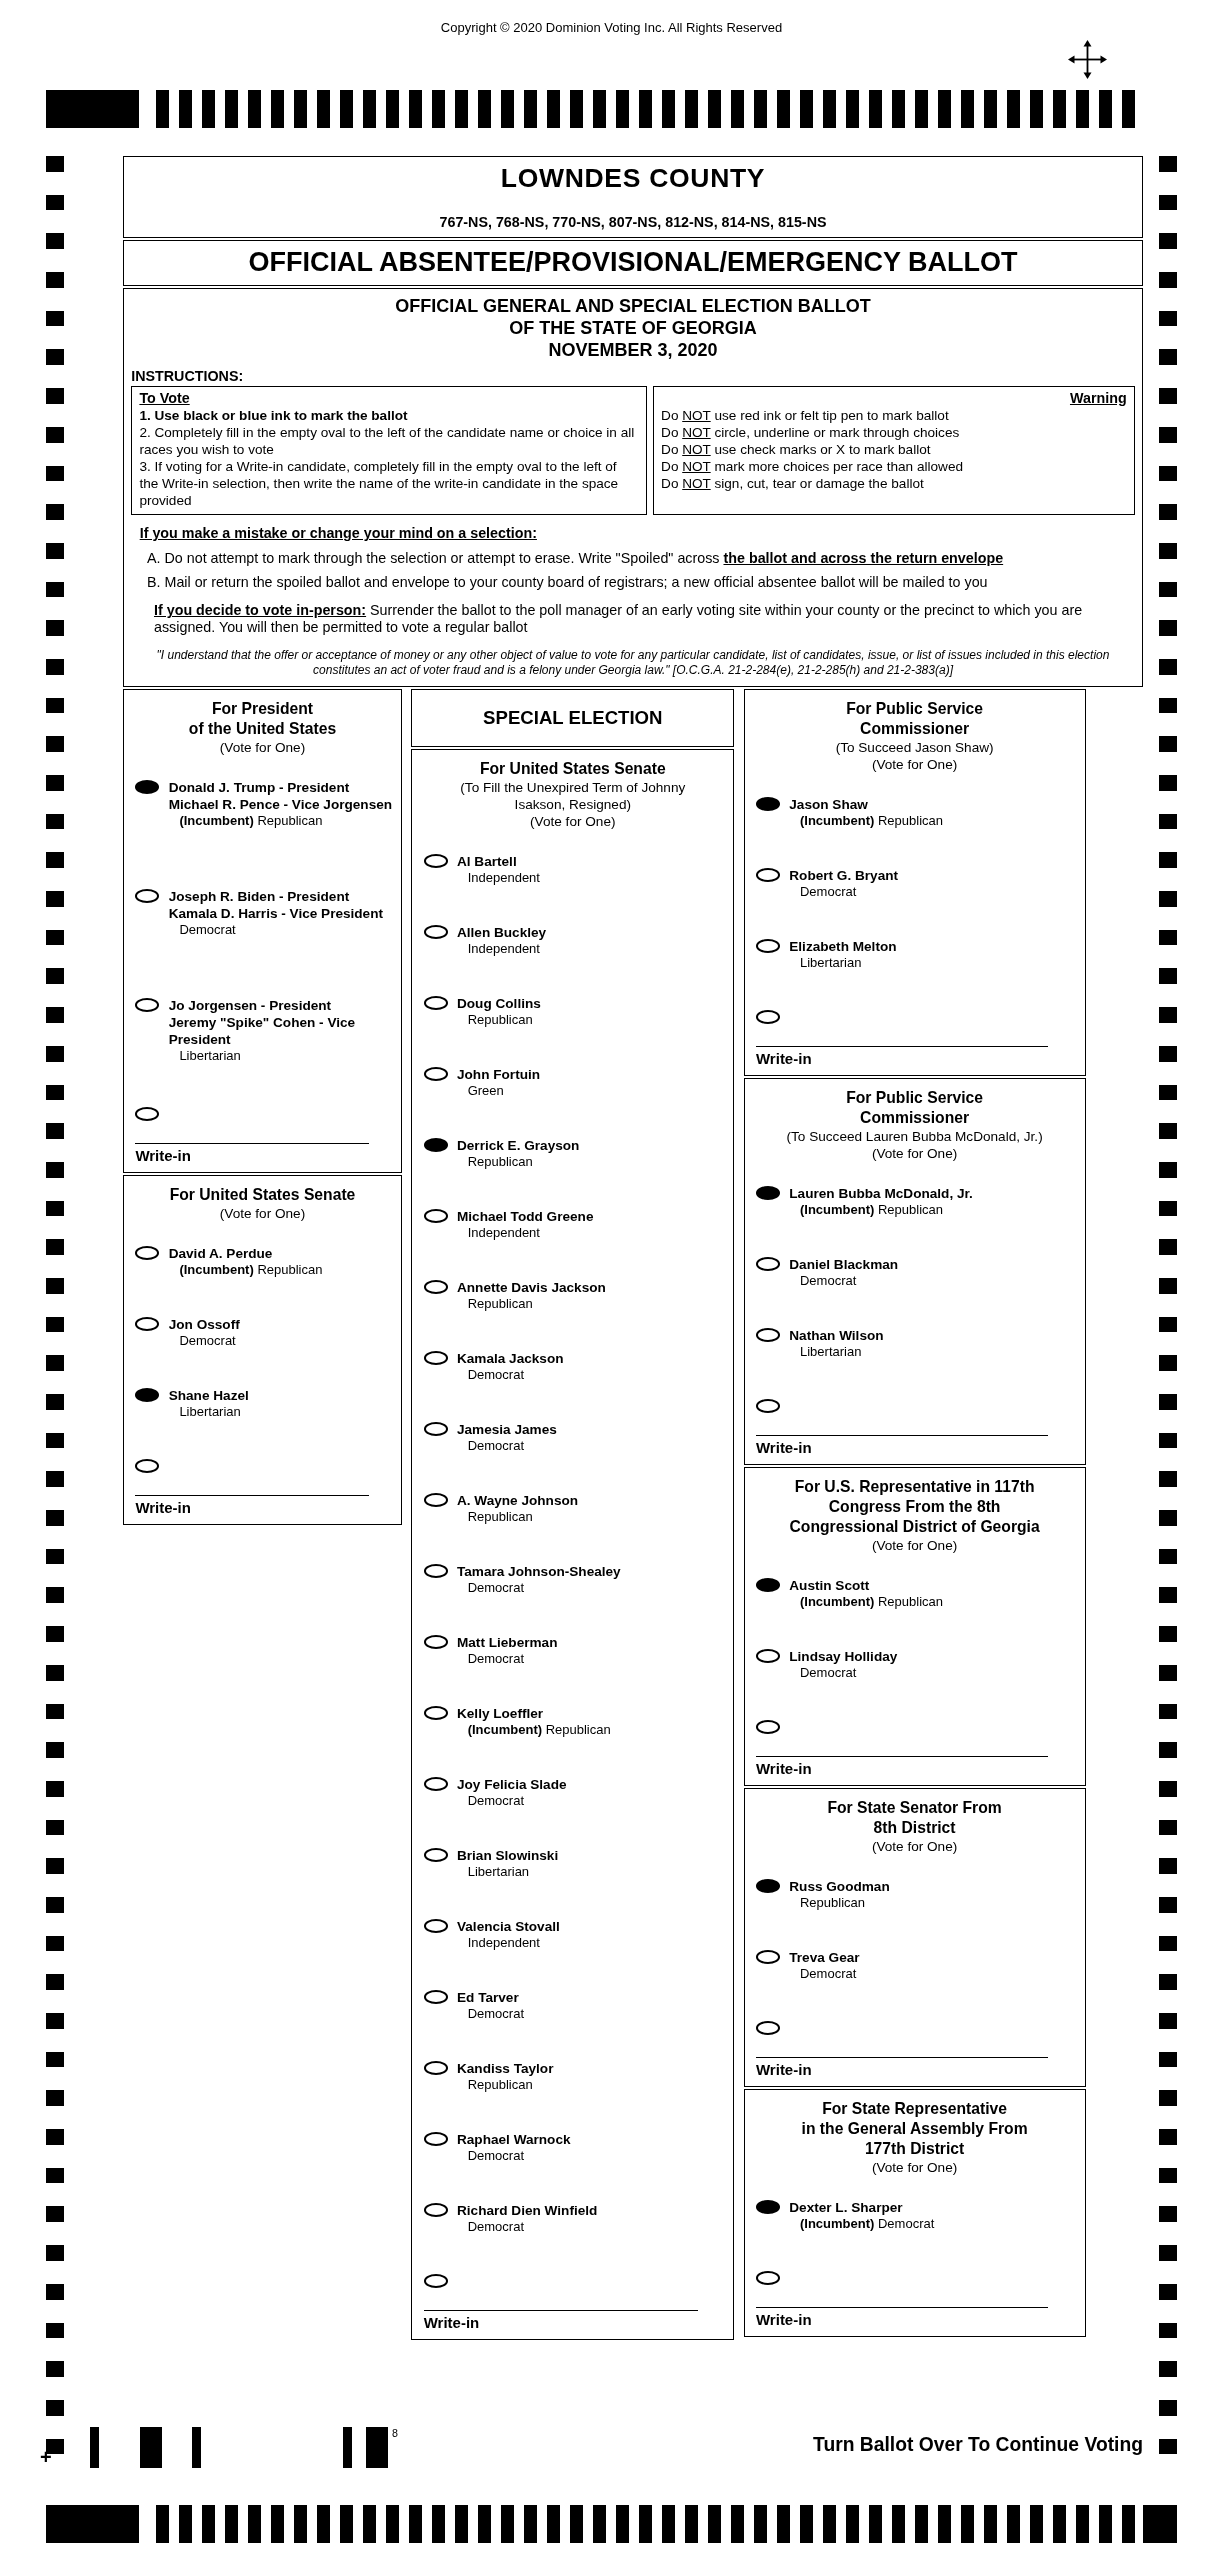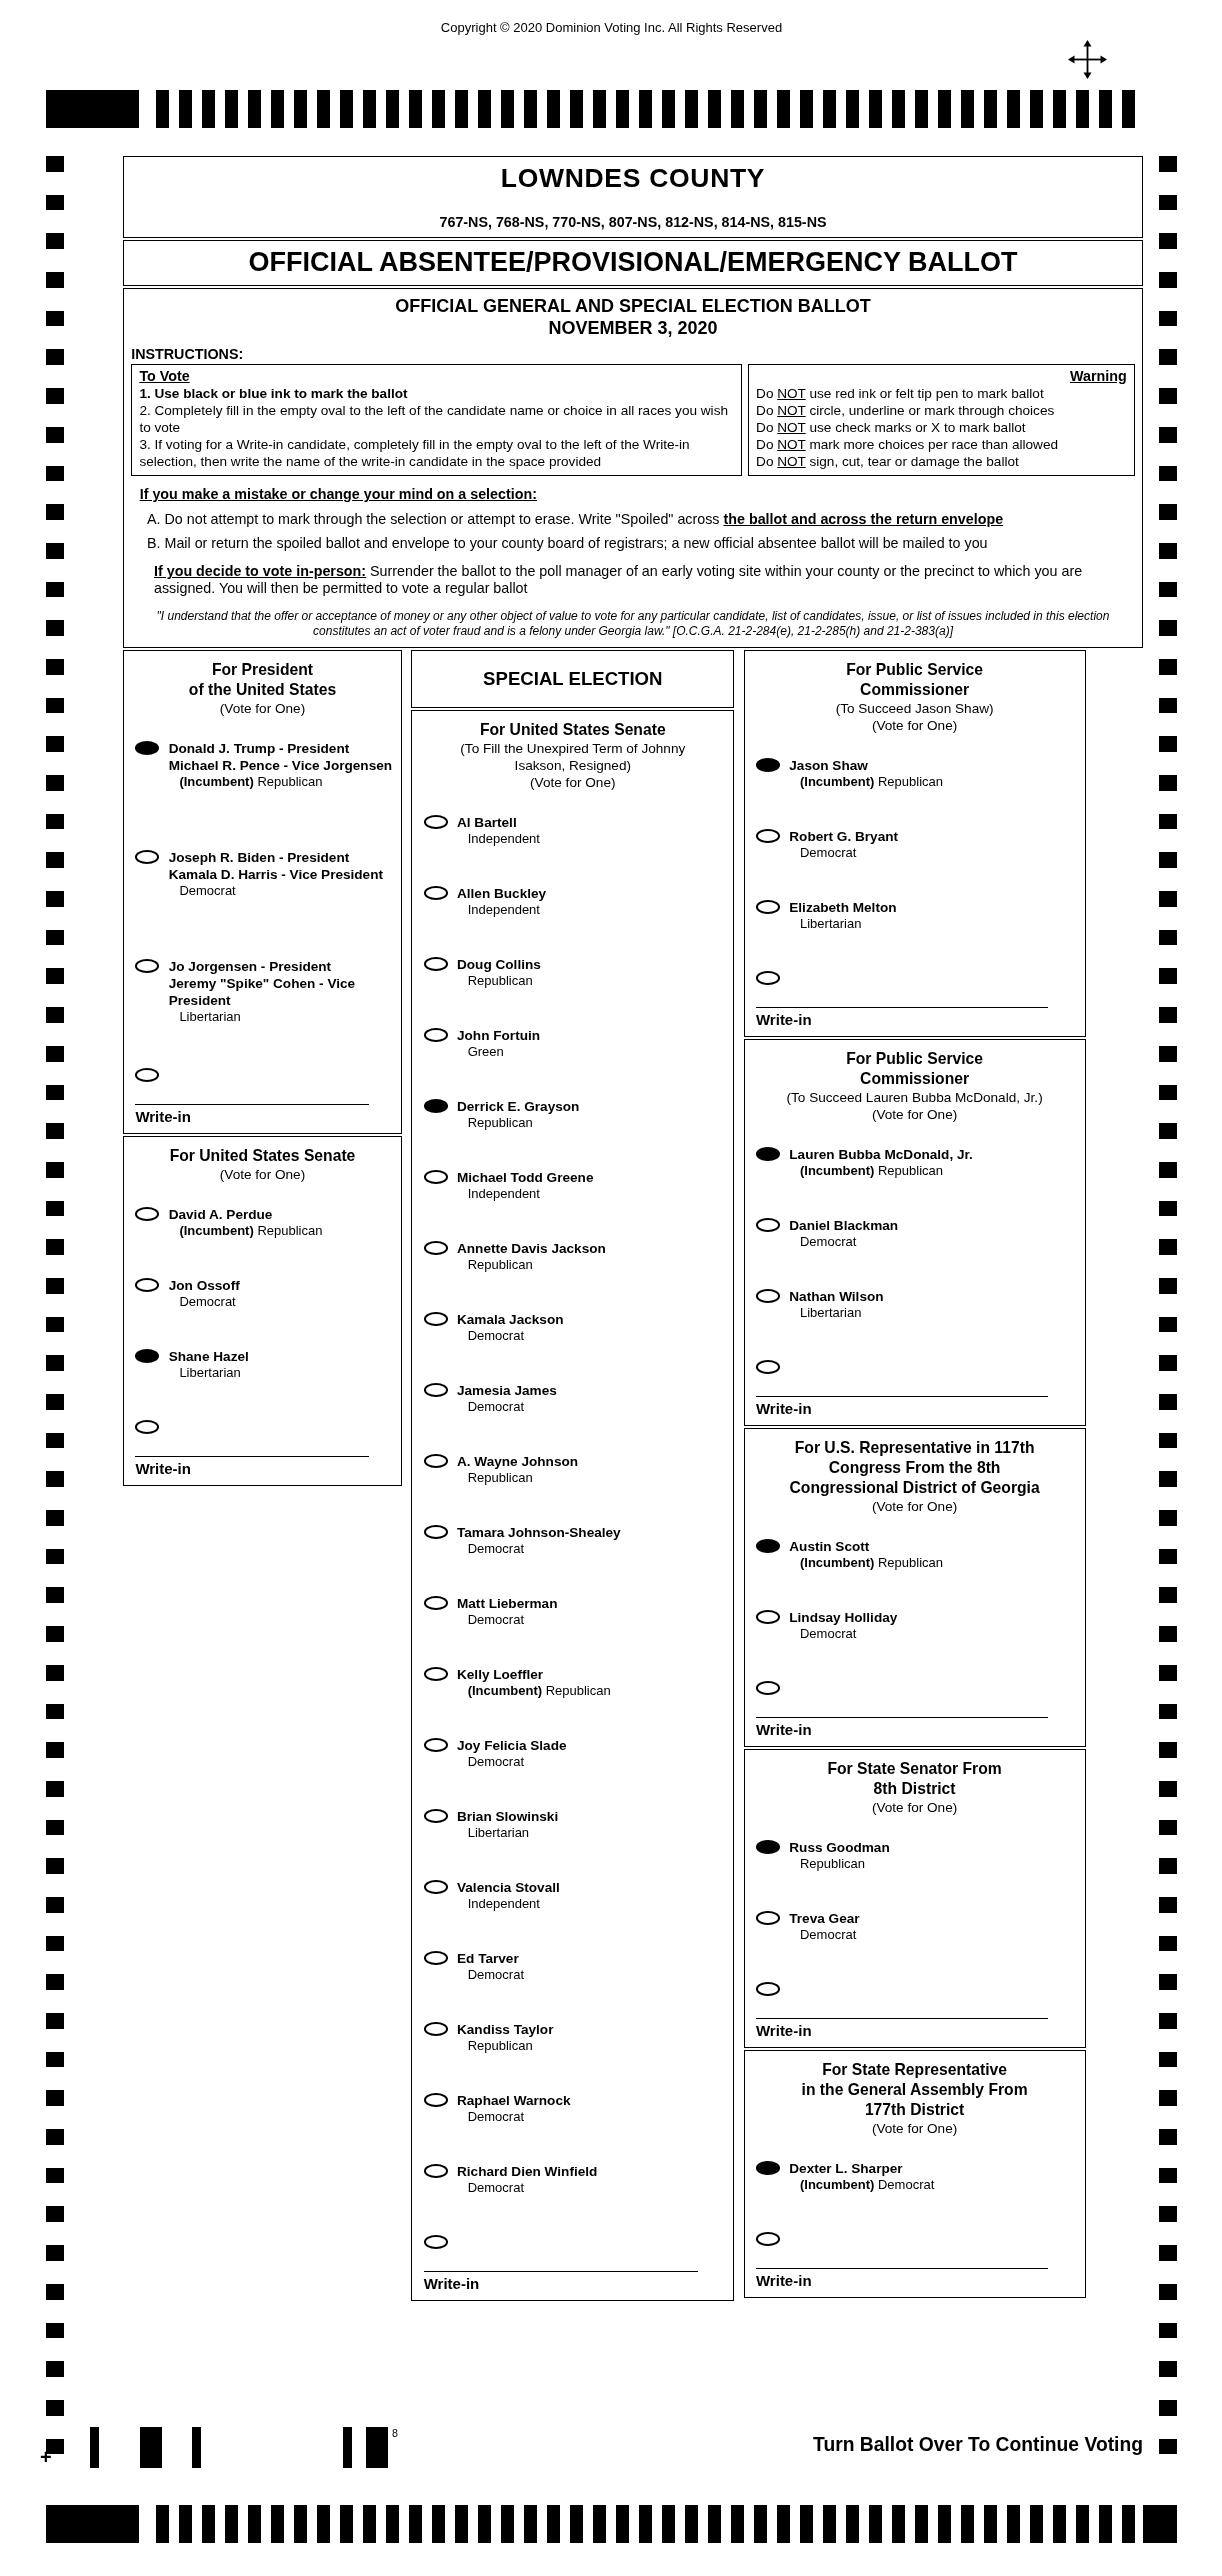--- a/index.html
+++ b/index.html
@@ -17,21 +17,21 @@
 .county-box{text-align:center;padding:5.7px 7.2px 7.2px}
 .county{font-size:26.5px;font-weight:bold;letter-spacing:0.7px}
 .precincts{font-size:14.3px;font-weight:bold;margin-top:20px}
 .type-box{text-align:center;padding:6.4px}
 .ballot-type{font-size:27px;font-weight:bold}
 .main-box{padding:5.7px 0 0}
 .etitle{text-align:center;font-size:18px;font-weight:bold;line-height:22px}
 .instr-label{font-size:14.3px;font-weight:bold;margin:7.2px 0 2.1px 7.2px}
 .instr-row{display:flex;gap:5.7px;margin:0 7.2px;align-items:stretch}
 .ibox{border:1.4px solid #000;padding:2.9px 7.2px 5.7px;font-size:13.6px;line-height:17px}
-.ibox.tovote{width:611px;flex:0 0 auto}
+.ibox.tovote{width:516px;flex:0 0 auto}
 .ibox.warn{flex:1}
 .ibox-title{font-weight:bold;text-decoration:underline;font-size:14.3px}
 .ibox-title.center{text-align:right}
 .para{font-size:14.3px;line-height:17px;margin:7.2px 11.4px 0 23px}
 .para.head{margin-left:15.7px;margin-top:10px}
 .para.inperson{margin-left:30px;margin-top:11.4px}
 .legal{font-size:12px;line-height:15px;text-align:center;margin:11.4px 18.6px 8.6px}
 .b{font-weight:bold}.u{text-decoration:underline}.i{font-style:italic}
 .columns{display:flex;gap:9.3px;align-items:flex-start}
 .col{display:flex;flex-direction:column;flex:0 0 auto}
@@ -295,20 +295,21 @@
     <div class="county">LOWNDES COUNTY</div>
     <div class="precincts">767-NS, 768-NS, 770-NS, 807-NS, 812-NS, 814-NS, 815-NS</div>
   </div>
 
   <div class="box type-box">
     <div class="ballot-type">OFFICIAL ABSENTEE/PROVISIONAL/EMERGENCY BALLOT</div>
   </div>
 
   <div class="box main-box">
     <div class="etitle">OFFICIAL GENERAL AND SPECIAL ELECTION BALLOT</div>
+    <div class="etitle">OF THE STATE OF GEORGIA</div>
     <div class="etitle">NOVEMBER 3, 2020</div>
 
     <div class="instr-label">INSTRUCTIONS:</div>
 
     <div class="instr-row">
       <div class="ibox tovote">
         <div class="ibox-title">To Vote</div>
         <div id="tovote-items">
             <div class="ivote-item"><span class="b">1. Use black or blue ink to mark the ballot</span></div>
             <div class="ivote-item"><span>2. Completely fill in the empty oval to the left of the candidate name or choice in all races you wish to vote</span></div>

